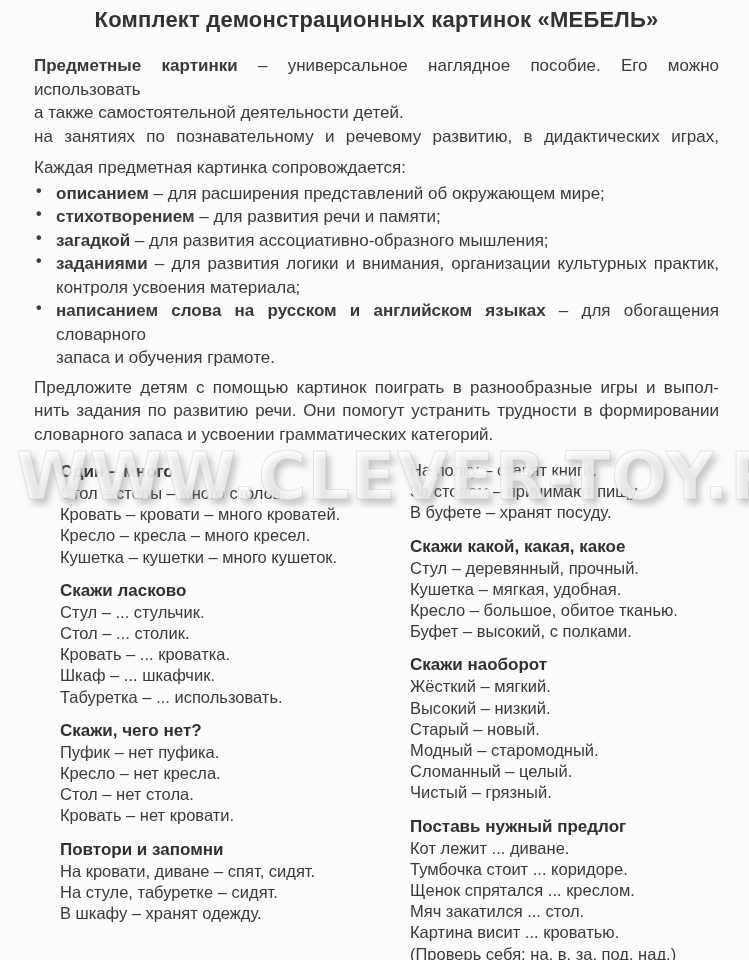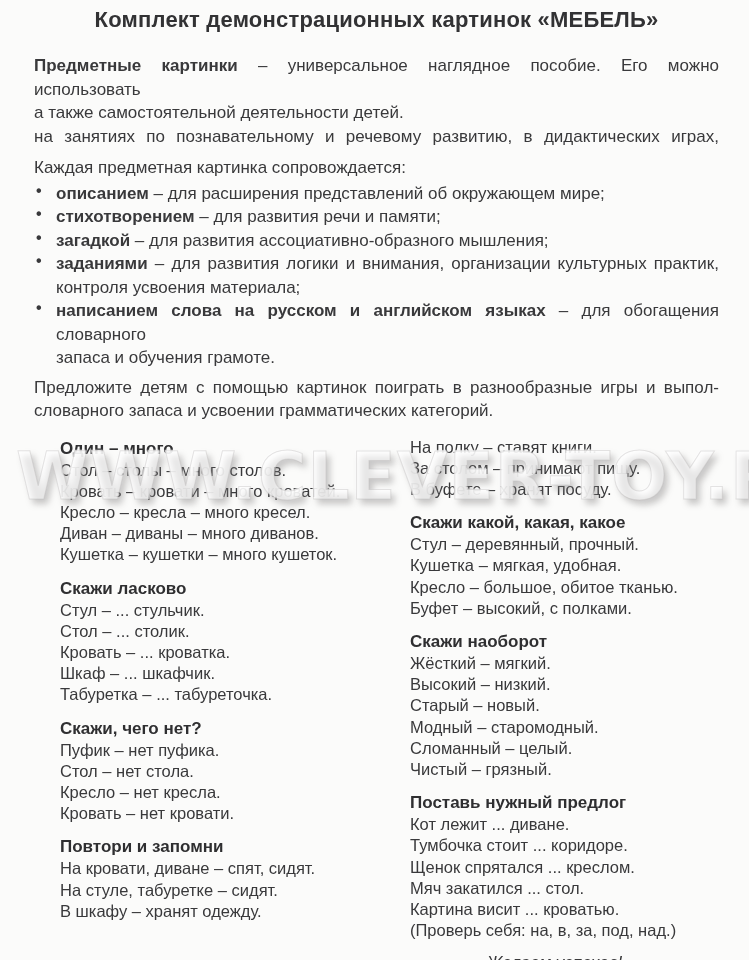--- a/index.html
+++ b/index.html
@@ -69,46 +69,46 @@
         <span class="bmark">•</span>
         <div class="bbody">
           <div class="pline jl"><span class="bd ">написанием слова на русском и английском языках</span><span> – для обогащения словарного</span></div>
           <div class="pline">запаса и обучения грамоте.</div>
         </div>
       </li>
     </ul>
 
   <div id="para2">
       <div class="pline jl">Предложите детям с помощью картинок поиграть в разнообразные игры и выпол-</div>
+      <div class="pline jl">нить задания по развитию речи. Они помогут устранить трудности в формировании</div>
       <div class="pline">словарного запаса и усвоении грамматических категорий.</div>
     </div>
 
   <div class="columns">
     <div class="col col-left" id="col-left">
         <div class="sec">
           <h3><span class="bd ">Один – много</span></h3>
           <div class="cline"><span>Стол – столы – много столов.</span></div>
           <div class="cline"><span>Кровать – кровати – много кроватей.</span></div>
           <div class="cline"><span>Кресло – кресла – много кресел.</span></div>
-          <div class="cline"><span>Диван – диваны – много диванов.</span></div>
           <div class="cline"><span>Кушетка – кушетки – много кушеток.</span></div>
         </div>
         <div class="sec">
           <h3><span class="bd ">Скажи ласково</span></h3>
           <div class="cline"><span>Стул – ... </span><span class="it">стульчик.</span></div>
           <div class="cline"><span>Стол – ... </span><span class="it">столик.</span></div>
           <div class="cline"><span>Кровать – ... </span><span class="it">кроватка.</span></div>
           <div class="cline"><span>Шкаф – ... </span><span class="it">шкафчик.</span></div>
-          <div class="cline"><span>Табуретка – ... </span><span class="it">табуреточка.</span></div>
+          <div class="cline"><span>Табуретка – ... </span><span class="it">использовать.</span></div>
         </div>
         <div class="sec">
           <h3><span class="bd ">Скажи, чего нет?</span></h3>
           <div class="cline"><span>Пуфик – нет пуфика.</span></div>
+          <div class="cline"><span>Кресло – нет кресла.</span></div>
           <div class="cline"><span>Стол – нет стола.</span></div>
-          <div class="cline"><span>Кресло – нет кресла.</span></div>
           <div class="cline"><span>Кровать – нет кровати.</span></div>
         </div>
         <div class="sec">
           <h3><span class="bd ">Повтори и запомни</span></h3>
           <div class="cline"><span>На кровати, диване – </span><span class="it">спят, сидят.</span></div>
           <div class="cline"><span>На стуле, табуретке – </span><span class="it">сидят.</span></div>
           <div class="cline"><span>В шкафу – </span><span class="it">хранят одежду.</span></div>
         </div>
       </div>
     <div class="col col-right">

